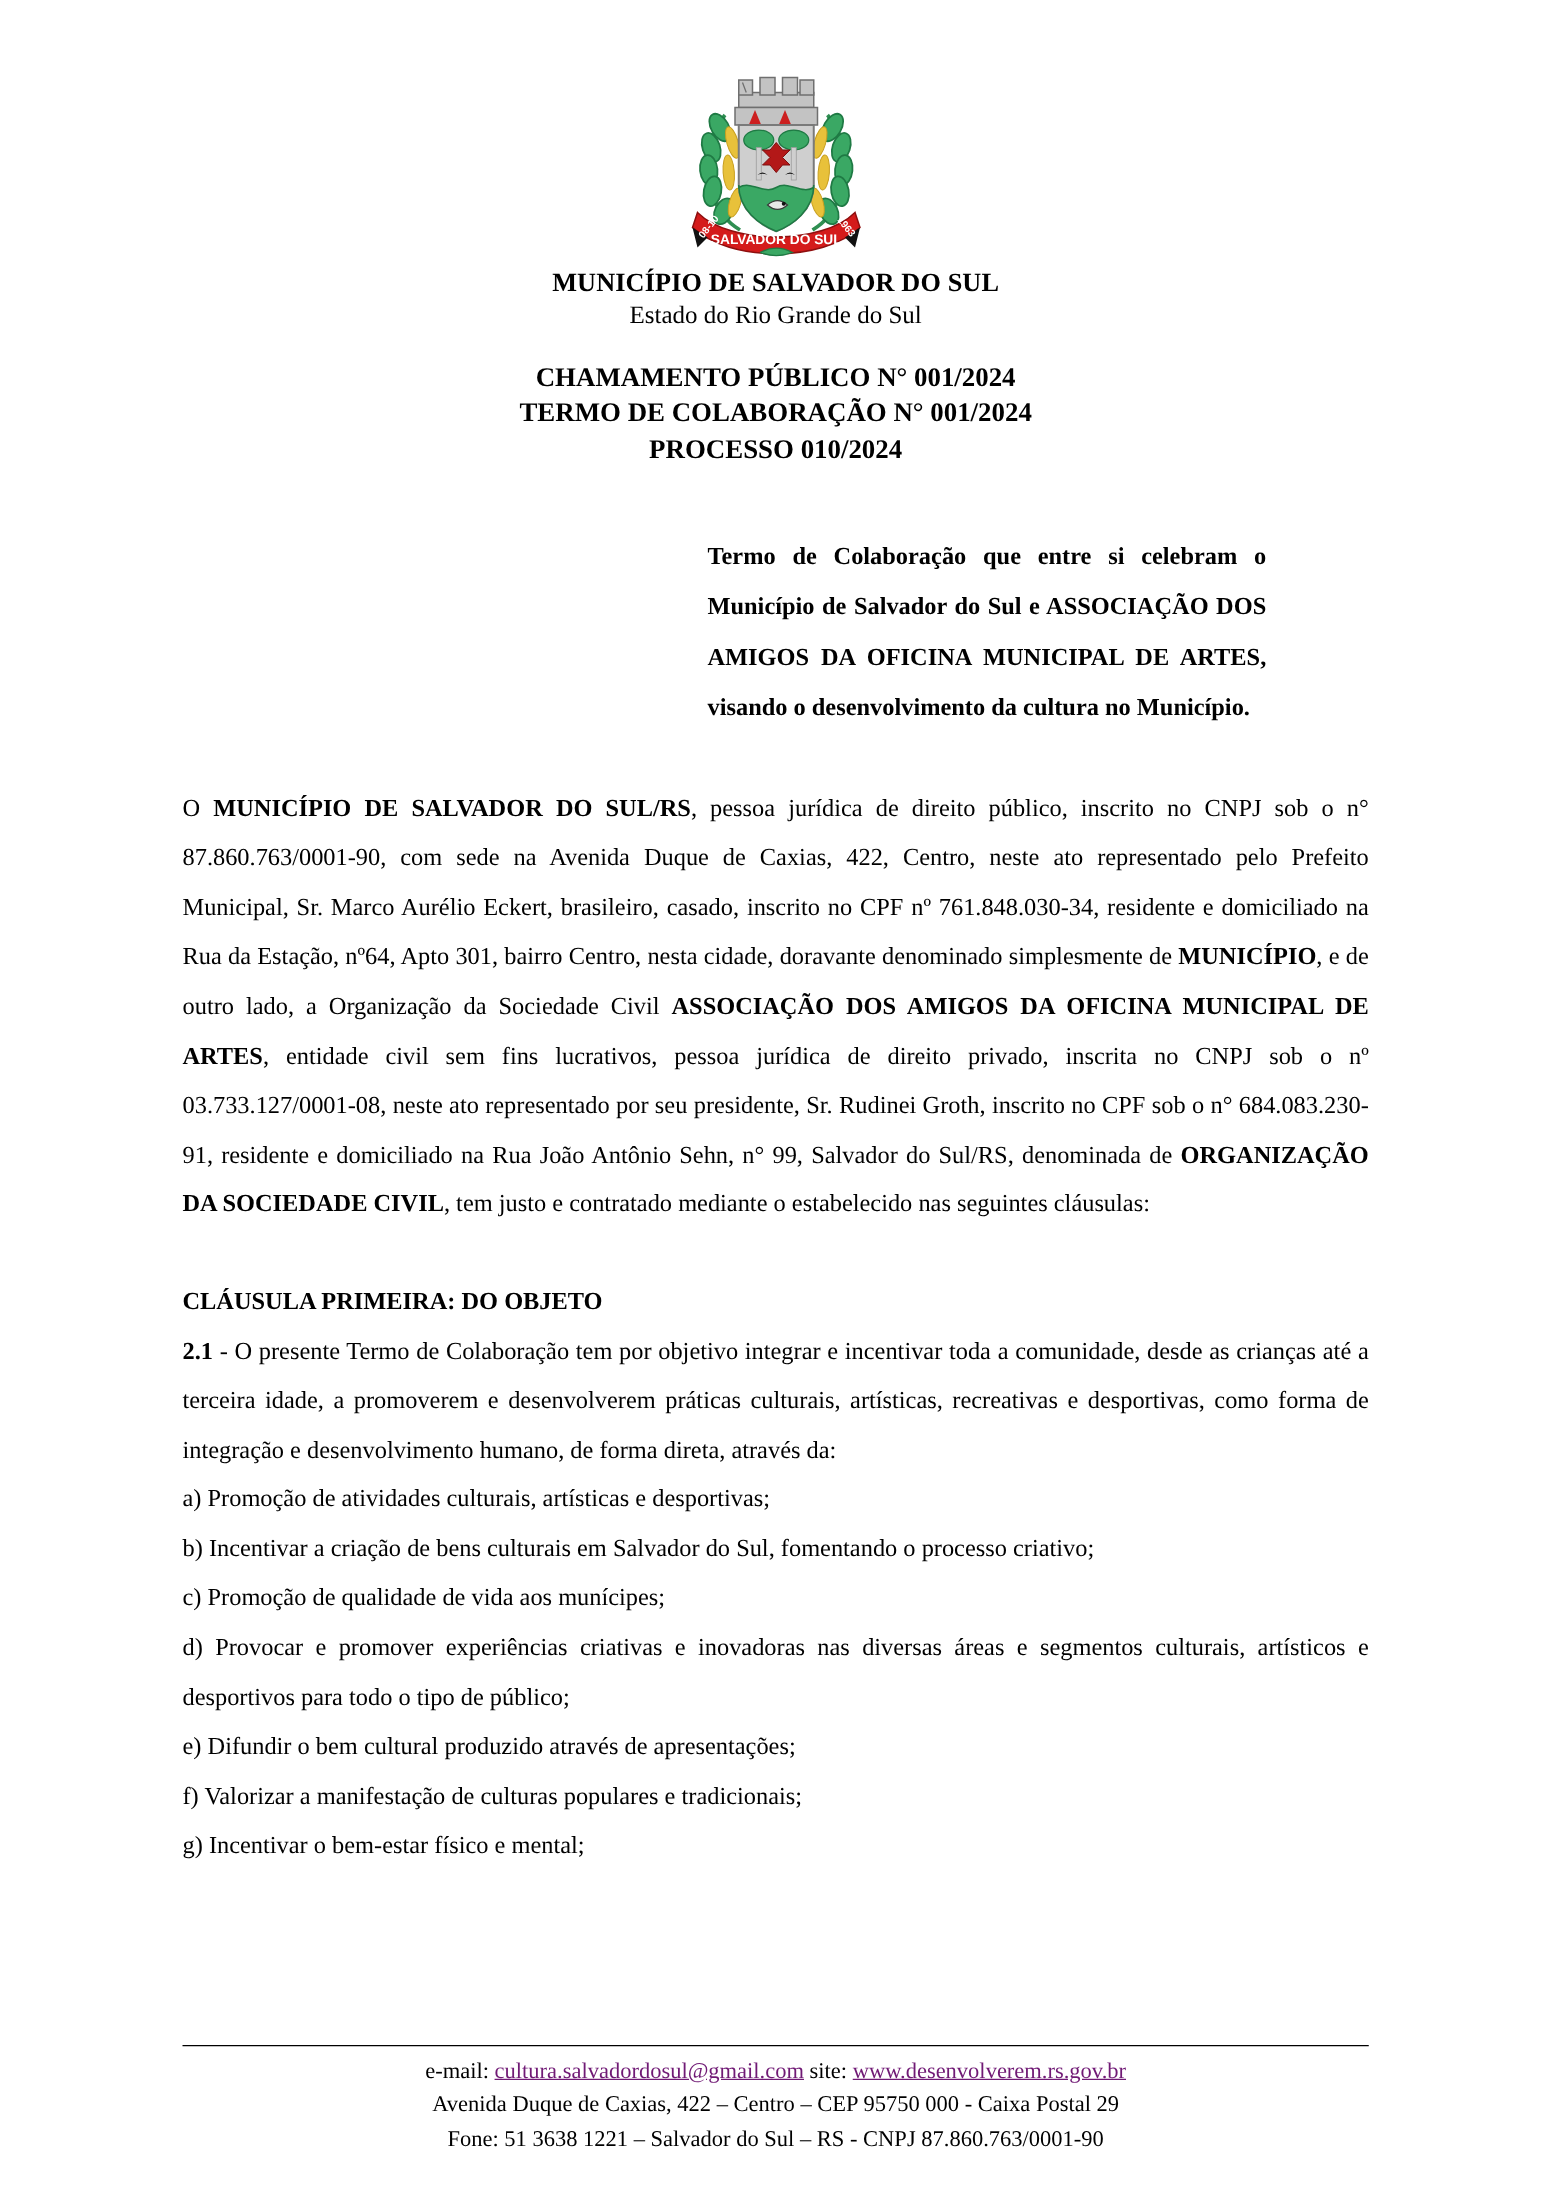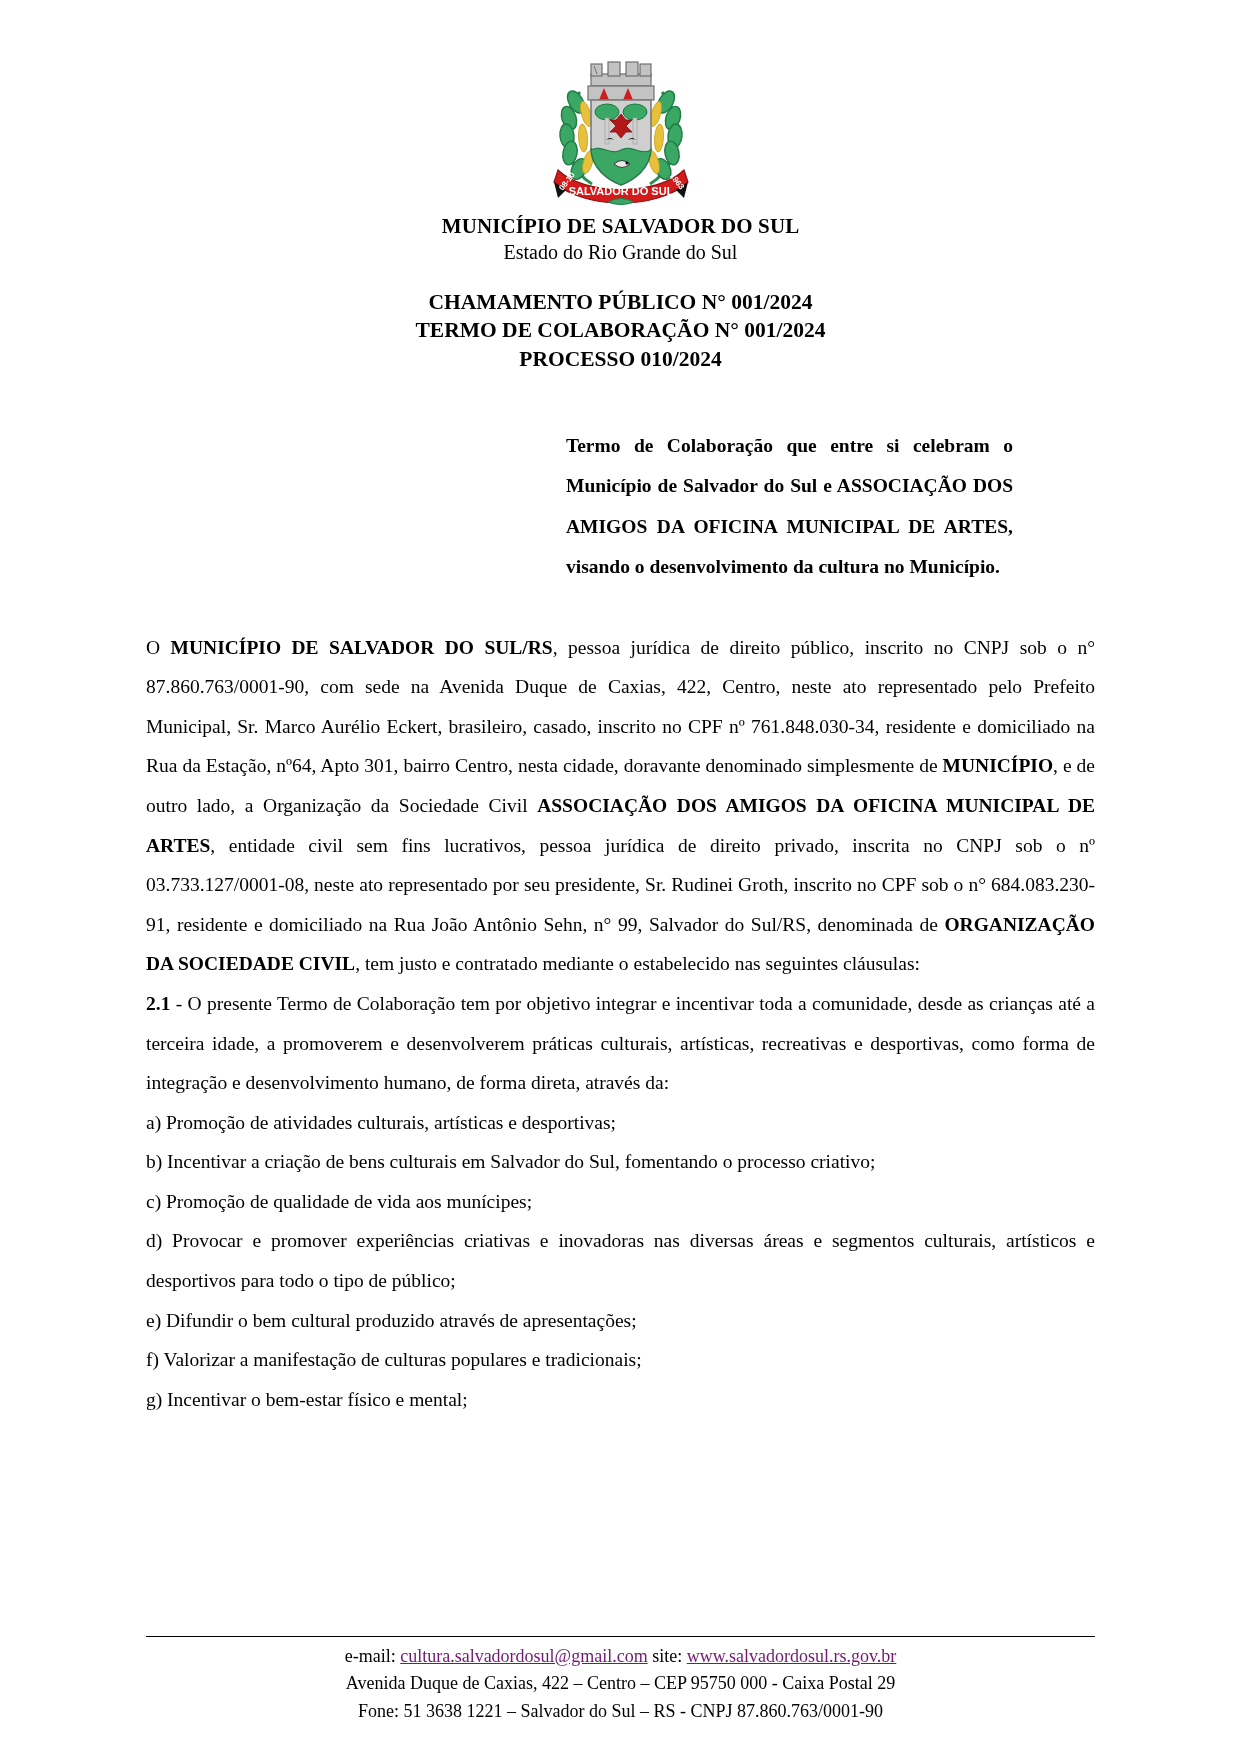--- a/index.html
+++ b/index.html
@@ -216,31 +216,32 @@
     <div>TERMO DE COLABORAÇÃO N° 001/2024</div>
     <div>PROCESSO 010/2024</div>
   </div>
 
   <div class="preamble">Termo de Colaboração que entre si celebram o Município de Salvador do Sul e ASSOCIAÇÃO DOS AMIGOS DA OFICINA MUNICIPAL DE ARTES, visando o desenvolvimento da cultura no Município.</div>
 
   <div class="body-text">
     <p><span>O </span><b>MUNICÍPIO DE SALVADOR DO SUL/RS</b><span>,  pessoa jurídica de direito público, inscrito no CNPJ sob o n° 87.860.763/0001-90, com sede na Avenida Duque de Caxias, 422, Centro, neste ato representado pelo Prefeito Municipal, Sr. Marco Aurélio Eckert, brasileiro, casado, inscrito no CPF nº 761.848.030-34, residente e domiciliado na Rua da Estação, nº64, Apto 301, bairro Centro, nesta cidade, doravante denominado simplesmente de </span><b>MUNICÍPIO</b><span>, e de outro lado, a Organização da Sociedade Civil </span><b>ASSOCIAÇÃO DOS AMIGOS DA OFICINA MUNICIPAL DE ARTES</b><span>, entidade civil sem fins lucrativos, pessoa jurídica de direito privado, inscrita no CNPJ sob o nº 03.733.127/0001-08, neste ato representado por seu presidente, Sr. Rudinei Groth, inscrito no CPF sob o n° 684.083.230-91, residente e domiciliado na Rua João Antônio Sehn, n° 99, Salvador do Sul/RS, denominada de </span><b>ORGANIZAÇÃO DA SOCIEDADE CIVIL</b><span>,   tem justo e contratado mediante o estabelecido nas seguintes cláusulas:</span></p>
   </div>
 
+  <div class="clause-title">CLÁUSULA PRIMEIRA: DO OBJETO</div>
   <div class="clause-body">
     <p><b>2.1</b><span> - O presente Termo de Colaboração tem por objetivo integrar e incentivar toda a comunidade, desde as crianças até a terceira idade, a promoverem e desenvolverem práticas culturais, artísticas, recreativas e desportivas, como forma de integração e desenvolvimento humano, de forma direta, através da:</span></p>
     <p class="item-line">a) Promoção de atividades culturais, artísticas e desportivas;</p>
     <p class="item-line">b) Incentivar a criação de bens culturais em Salvador do Sul, fomentando o processo criativo;</p>
     <p class="item-line">c) Promoção de qualidade de vida aos munícipes;</p>
     <p class="item-line">d) Provocar e promover experiências criativas e inovadoras nas diversas áreas e segmentos culturais, artísticos e desportivos para todo o tipo de público;</p>
     <p class="item-line">e) Difundir o bem cultural produzido através de apresentações;</p>
     <p class="item-line">f) Valorizar a manifestação de culturas populares e tradicionais;</p>
     <p class="item-line">g) Incentivar o bem-estar físico e mental;</p>
   </div>
 
   <div class="footer">
     <hr class="footer-rule">
-    <div class="footer-line"><span>e-mail: </span><a class="footer-link" href="#">cultura.salvadordosul@gmail.com</a><span>  site: </span><a class="footer-link" href="#">www.salvadordosul.rs.gov.br</a></div>
+    <div class="footer-line"><span>e-mail: </span><a class="footer-link" href="#">cultura.salvadordosul@gmail.com</a><span>  site: </span><a class="footer-link" href="#">www.desenvolverem.rs.gov.br</a></div>
     <div class="footer-line">Avenida Duque de Caxias, 422 – Centro – CEP 95750 000 - Caixa Postal 29</div>
     <div class="footer-line">Fone: 51 3638 1221 – Salvador do Sul – RS - CNPJ 87.860.763/0001-90</div>
   </div>
 
 </div>
 
 </body></html>

